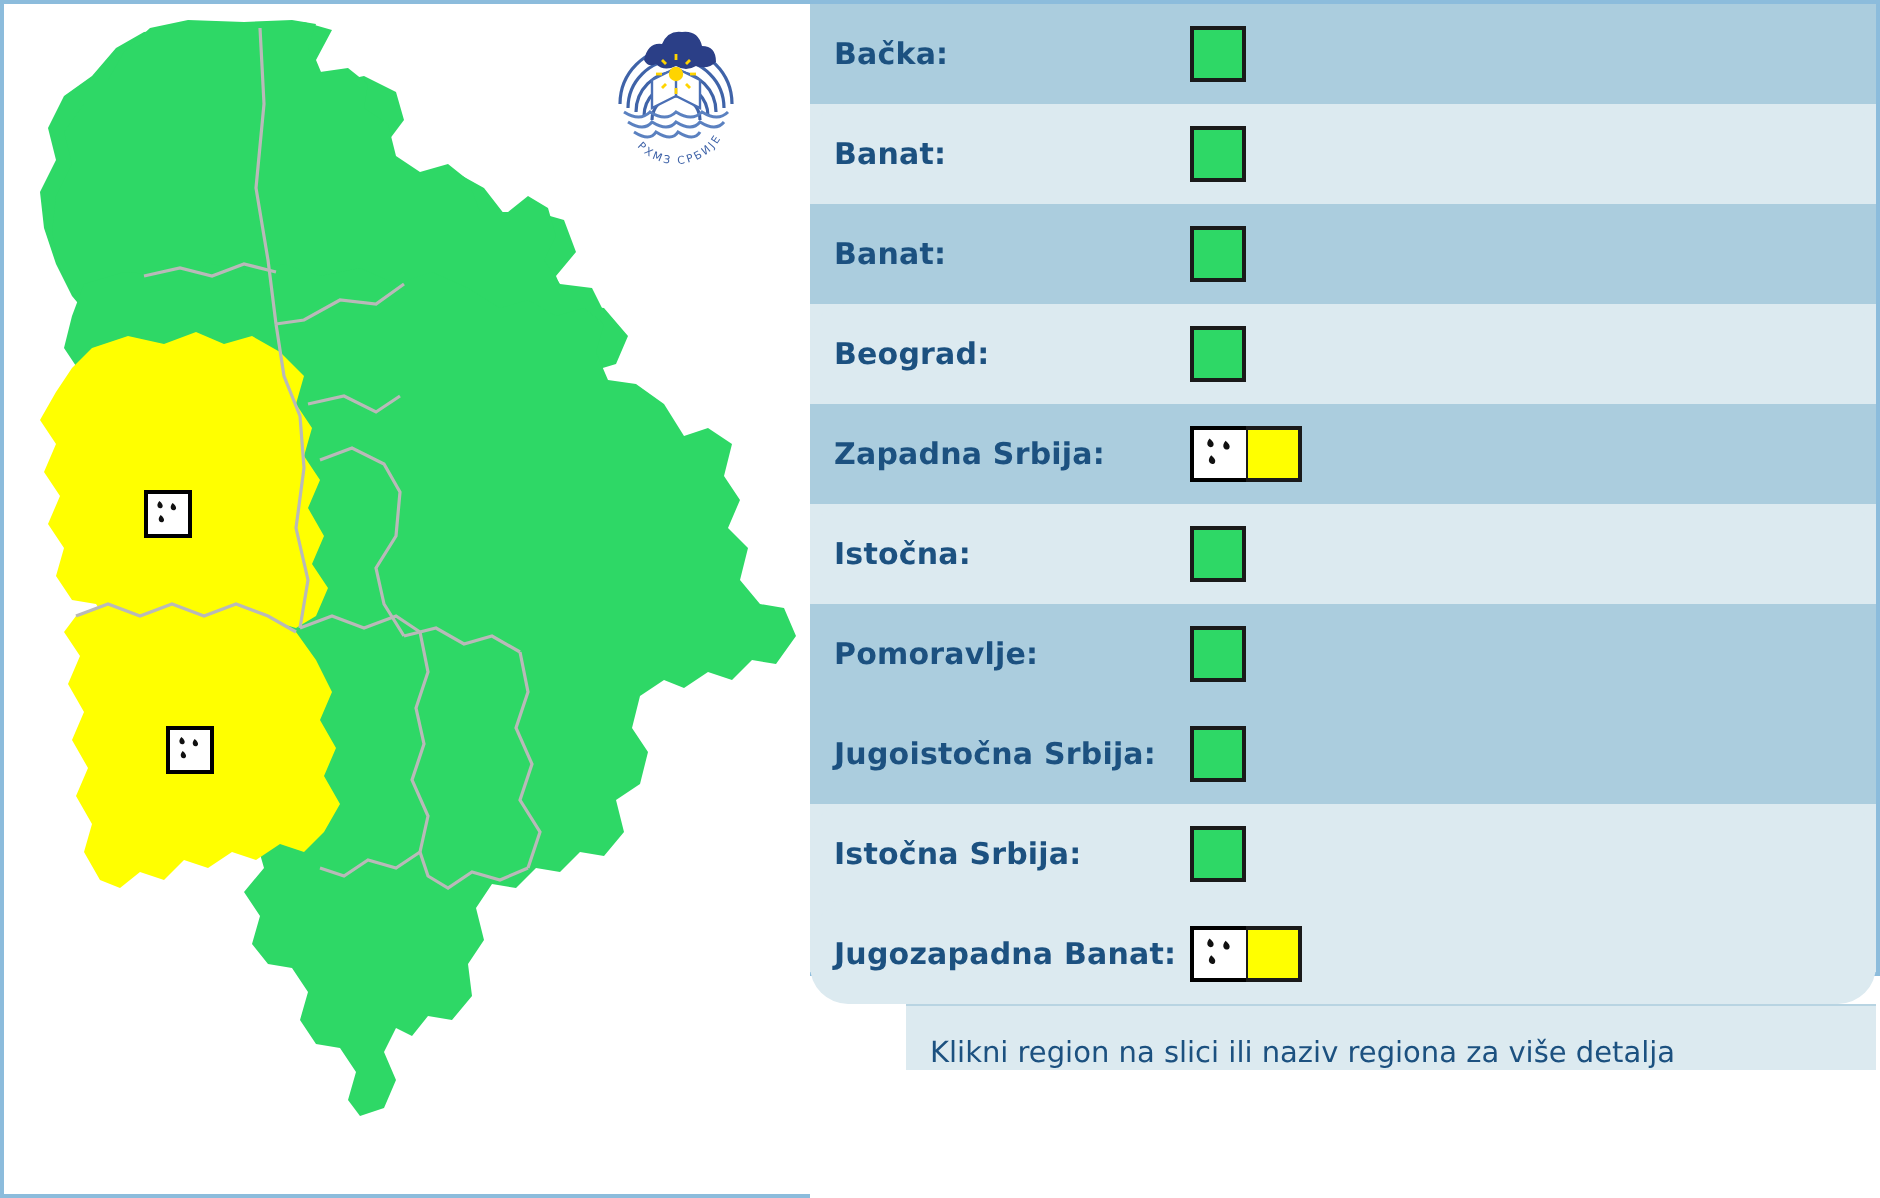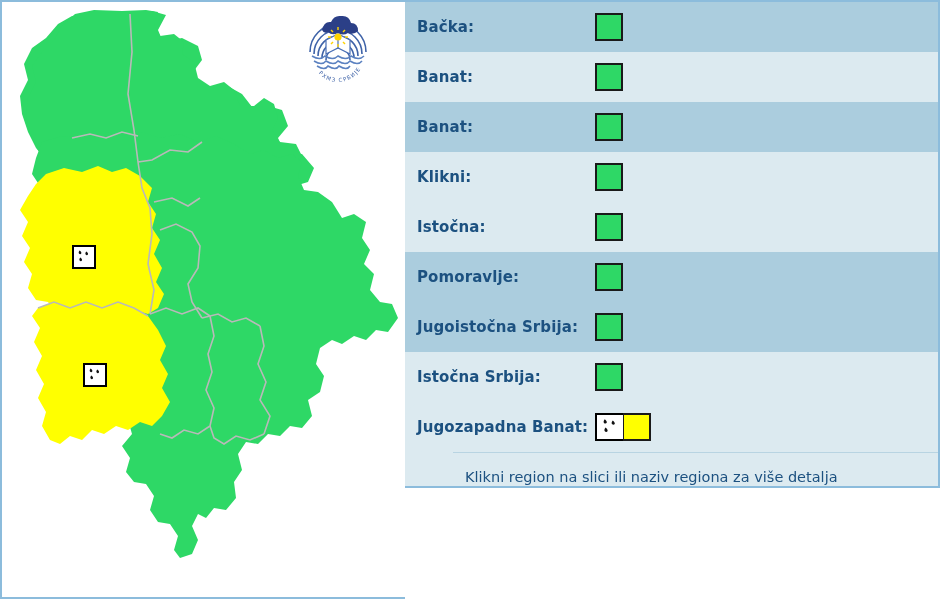--- a/index.html
+++ b/index.html
@@ -303,69 +303,84 @@
     </div>
 
     <div class="region-row odd">
       <span class="region-label">Banat:</span>
       <span class="badge-group">
         <span class="swatch green"></span>
       </span>
     </div>
 
     <div class="region-row even">
-      <span class="region-label">Klikni:</span>
-      <span class="badge-group">
-        <span class="swatch green"></span>
-      </span>
-    </div>
-
-
-    <div class="region-row even">
-      <span class="region-label">Istočna:</span>
-      <span class="badge-group">
-        <span class="swatch green"></span>
-      </span>
-    </div>
-
-    <div class="region-row odd">
-      <span class="region-label">Pomoravlje:</span>
-      <span class="badge-group">
-        <span class="swatch green"></span>
-      </span>
-    </div>
-
-    <div class="region-row odd">
-      <span class="region-label">Jugoistočna Srbija:</span>
-      <span class="badge-group">
-        <span class="swatch green"></span>
-      </span>
-    </div>
-
-    <div class="region-row even">
-      <span class="region-label">Istočna Srbija:</span>
-      <span class="badge-group">
-        <span class="swatch green"></span>
-      </span>
-    </div>
-
-    <div class="region-row even">
-      <span class="region-label">Jugozapadna Banat:</span>
+      <span class="region-label">Beograd:</span>
+      <span class="badge-group">
+        <span class="swatch green"></span>
+      </span>
+    </div>
+
+    <div class="region-row odd">
+      <span class="region-label">Zapadna Srbija:</span>
       <span class="badge-group">
         <span class="icon-box">
           <svg viewBox="0 0 24 24">
             <g fill="#111111">
               <path d="M6.8,4.2 c1.6,1.3 2.4,2.6 1.9,3.6 c-0.5,1.0 -2.0,1.0 -2.7,0.1 c-0.7,-0.9 -0.4,-2.4 0.8,-3.7 Z"></path>
               <path d="M14.8,5.4 c1.6,1.3 2.4,2.6 1.9,3.6 c-0.5,1.0 -2.0,1.0 -2.7,0.1 c-0.7,-0.9 -0.4,-2.4 0.8,-3.7 Z"></path>
               <path d="M7.6,12.6 c1.6,1.3 2.4,2.6 1.9,3.6 c-0.5,1.0 -2.0,1.0 -2.7,0.1 c-0.7,-0.9 -0.4,-2.4 0.8,-3.7 Z"></path>
             </g>
           </svg>
         </span>
         <span class="swatch yellow"></span>
       </span>
     </div>
 
+    <div class="region-row even">
+      <span class="region-label">Istočna:</span>
+      <span class="badge-group">
+        <span class="swatch green"></span>
+      </span>
+    </div>
+
+    <div class="region-row odd">
+      <span class="region-label">Pomoravlje:</span>
+      <span class="badge-group">
+        <span class="swatch green"></span>
+      </span>
+    </div>
+
+    <div class="region-row odd">
+      <span class="region-label">Jugoistočna Srbija:</span>
+      <span class="badge-group">
+        <span class="swatch green"></span>
+      </span>
+    </div>
+
+    <div class="region-row even">
+      <span class="region-label">Istočna Srbija:</span>
+      <span class="badge-group">
+        <span class="swatch green"></span>
+      </span>
+    </div>
+
+    <div class="region-row even">
+      <span class="region-label">Jugozapadna Banat:</span>
+      <span class="badge-group">
+        <span class="icon-box">
+          <svg viewBox="0 0 24 24">
+            <g fill="#111111">
+              <path d="M6.8,4.2 c1.6,1.3 2.4,2.6 1.9,3.6 c-0.5,1.0 -2.0,1.0 -2.7,0.1 c-0.7,-0.9 -0.4,-2.4 0.8,-3.7 Z"></path>
+              <path d="M14.8,5.4 c1.6,1.3 2.4,2.6 1.9,3.6 c-0.5,1.0 -2.0,1.0 -2.7,0.1 c-0.7,-0.9 -0.4,-2.4 0.8,-3.7 Z"></path>
+              <path d="M7.6,12.6 c1.6,1.3 2.4,2.6 1.9,3.6 c-0.5,1.0 -2.0,1.0 -2.7,0.1 c-0.7,-0.9 -0.4,-2.4 0.8,-3.7 Z"></path>
+            </g>
+          </svg>
+        </span>
+        <span class="swatch yellow"></span>
+      </span>
+    </div>
+
 
     <div id="footer-row">
       <span id="footer-note">Klikni region na slici ili naziv regiona za više detalja</span>
     </div>
   </div>
 </div>
 
 </body></html>

